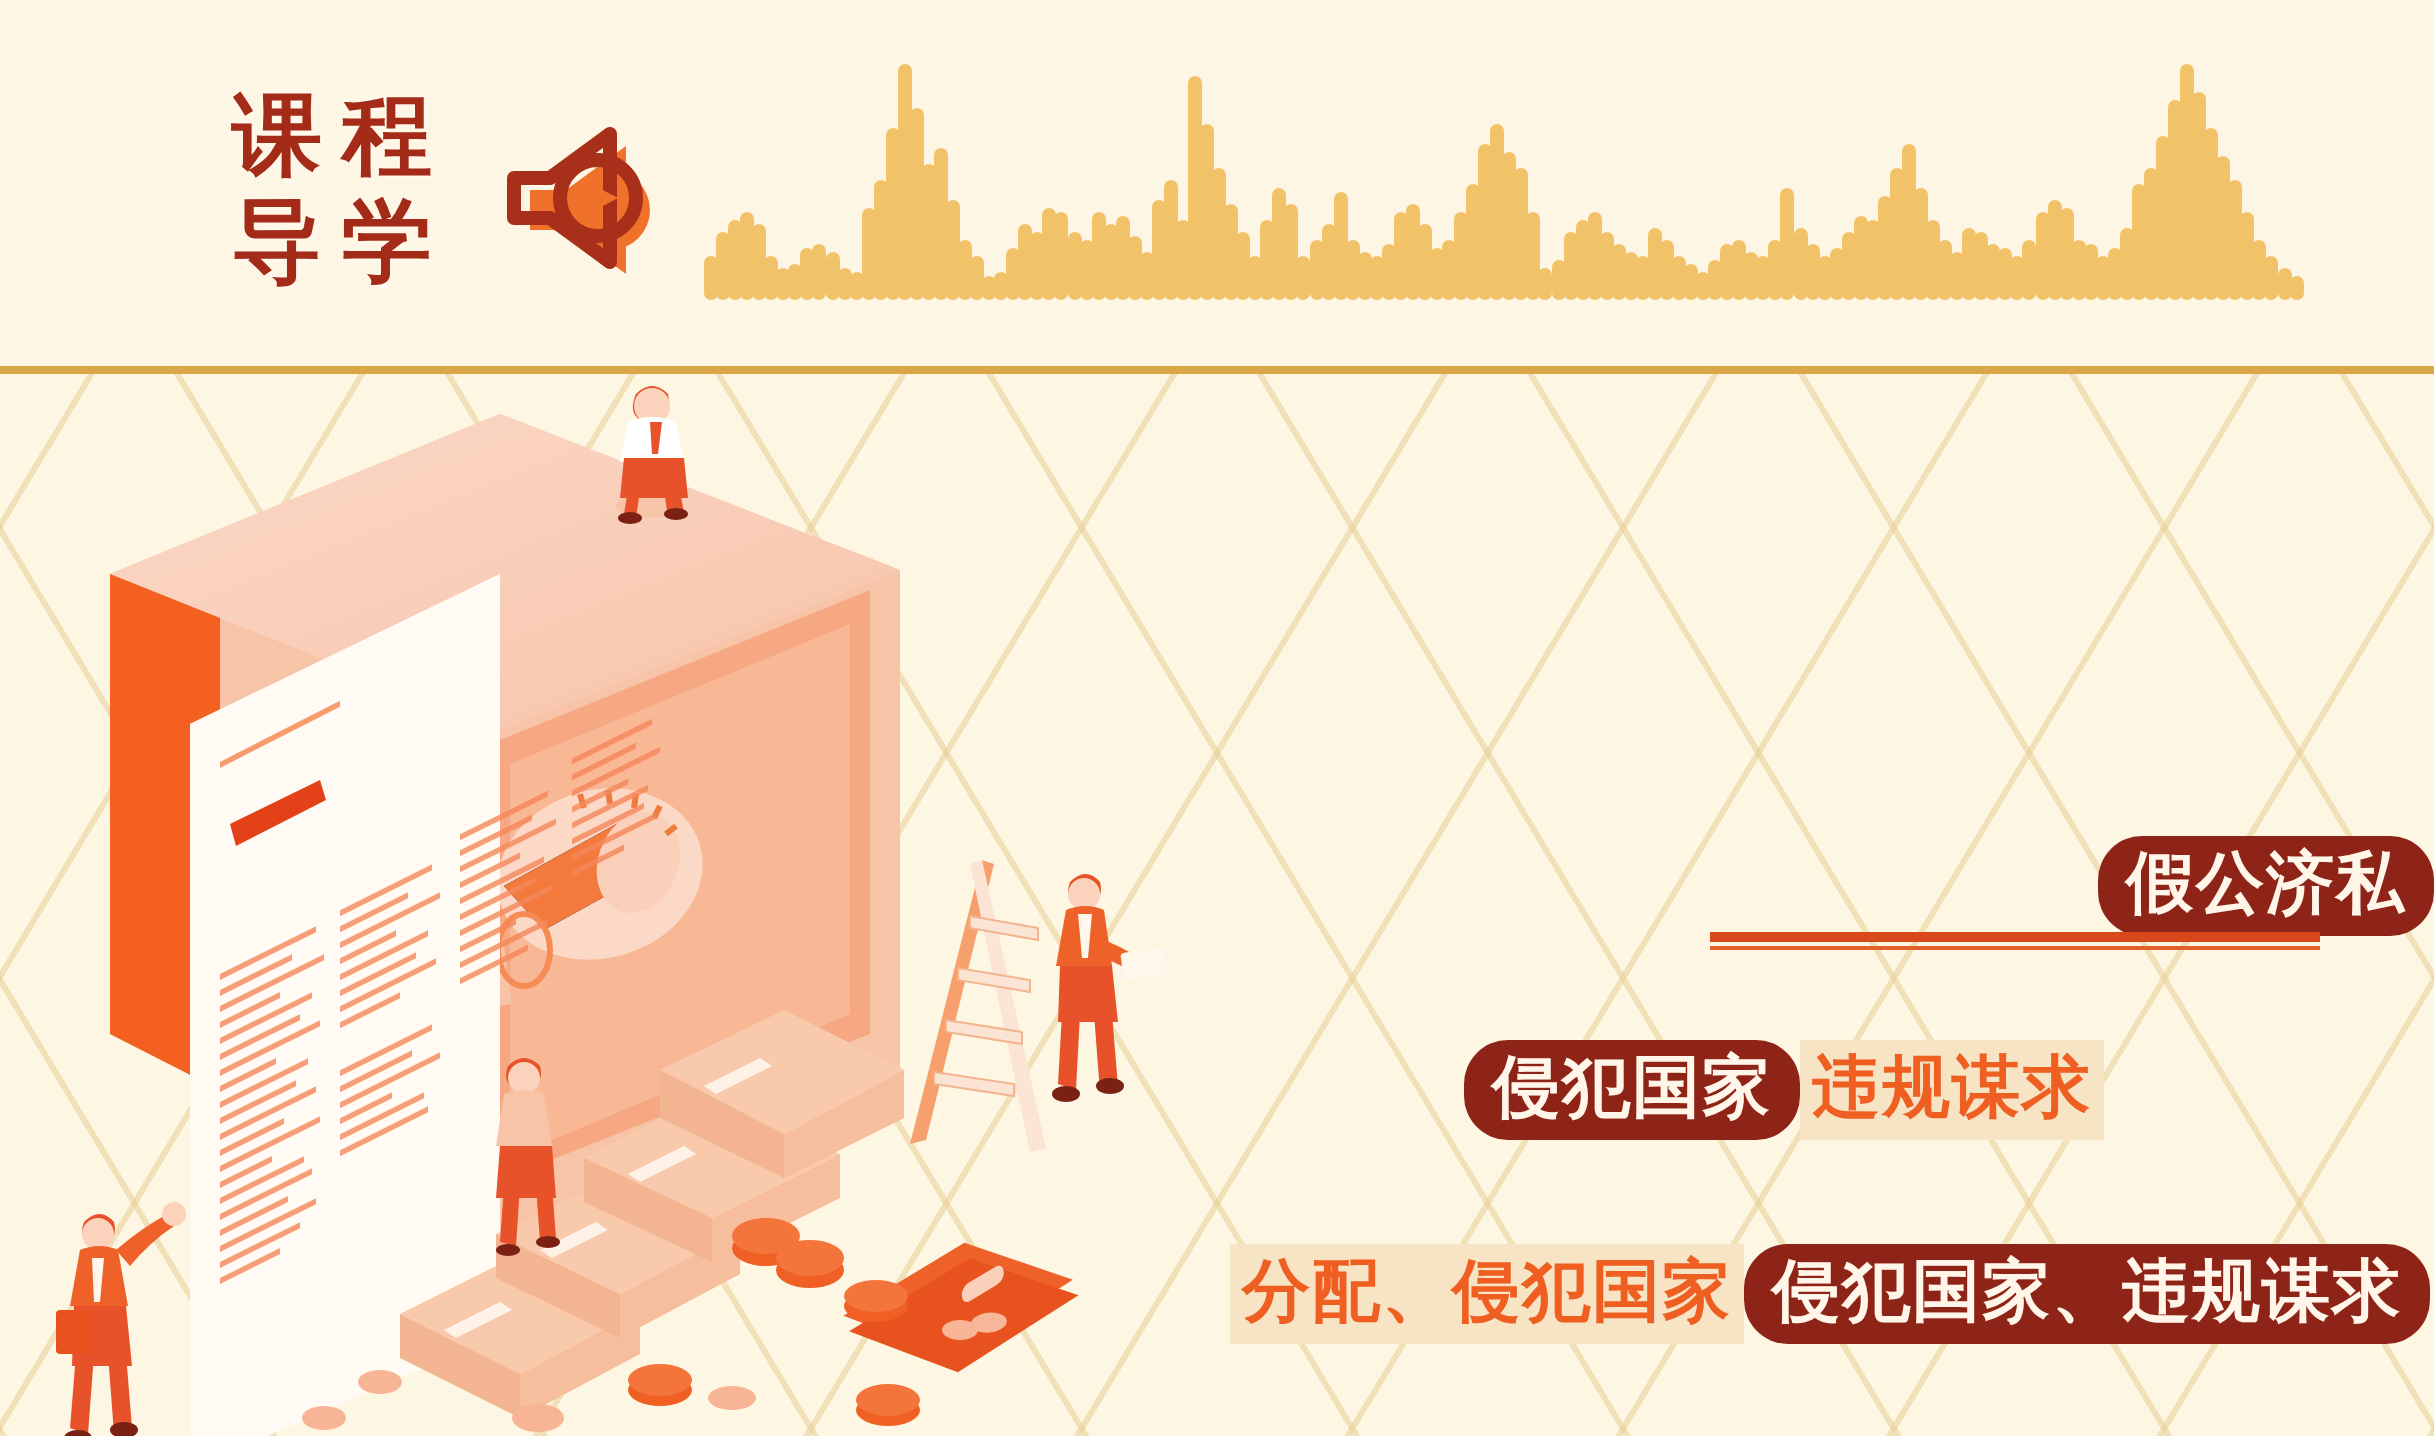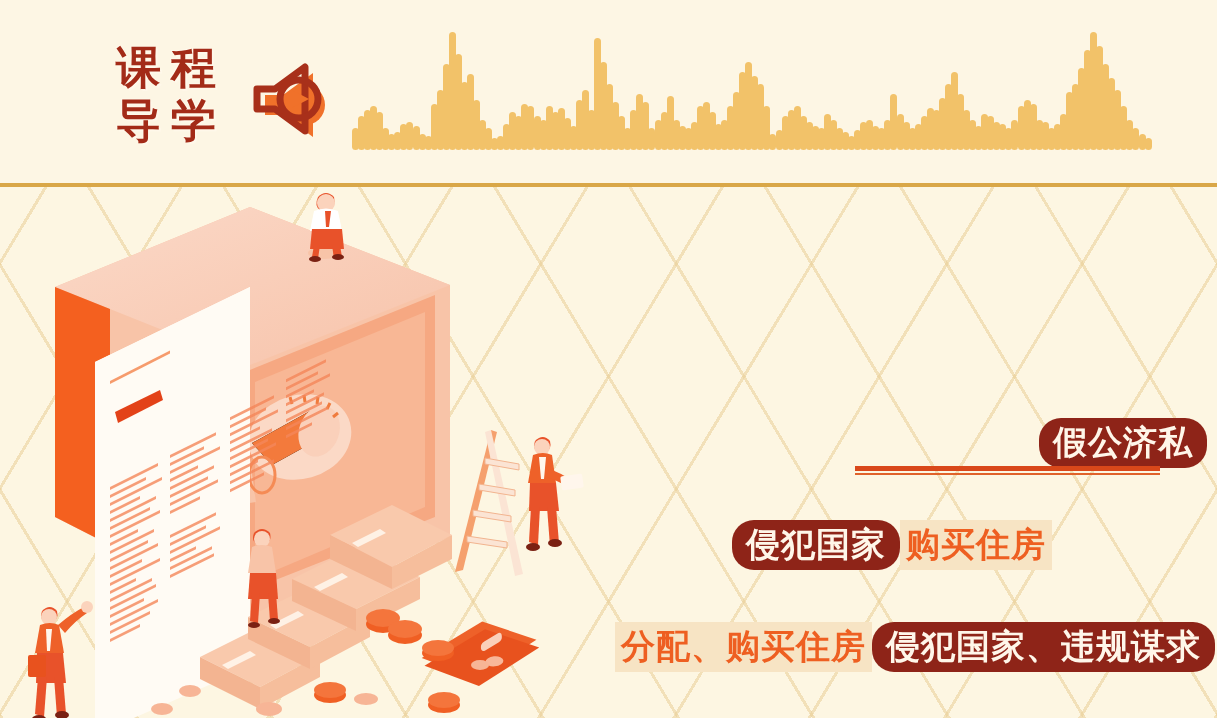--- a/index.html
+++ b/index.html
@@ -68,21 +68,21 @@
   }
   .seg.plain { color:#EA5C1E; padding:4px 4px 6px 4px; }
   .seg.hl { color:#EE5F21; background:#F7E4C4; padding:4px 6px 6px 6px; }
 
   .underline {
     position:absolute; height:9px;
   }
   .underline .u1 { position:absolute; top:0; left:0; width:100%; height:5px; background:#D9481A; }
   .underline .u2 { position:absolute; top:7px; left:0; width:100%; height:2px; background:#E0622A; }
 
-  .l1 { right:10px; top:44px; }
+  .l1 { right:0; top:44px; }
   .l2 { right:165px; top:146px; }
   .l3 { right:2px; top:248px; }
   .u-l1 { right:57px; top:92px; width:305px; }
 </style>
 </head>
 <body>
 
 <div class="stage">
 
   <div class="header">
@@ -474,23 +474,23 @@
       <div class="line l1">
         <span class="seg pill">假公济私</span>
       </div>
       <div class="underline u-l1">
         <div class="u1"></div>
           <div class="u2"></div>
       </div>
 
       <div class="line l2">
         <span class="seg pill">侵犯国家</span>
-        <span class="seg hl">购买住房</span>
+        <span class="seg hl">违规谋求</span>
       </div>
 
       <div class="line l3">
-        <span class="seg hl">分配、购买住房</span>
+        <span class="seg hl">分配、侵犯国家</span>
         <span class="seg pill">侵犯国家、违规谋求</span>
       </div>
 
     </div>
   </div>
 </div>
 
 </body></html>

